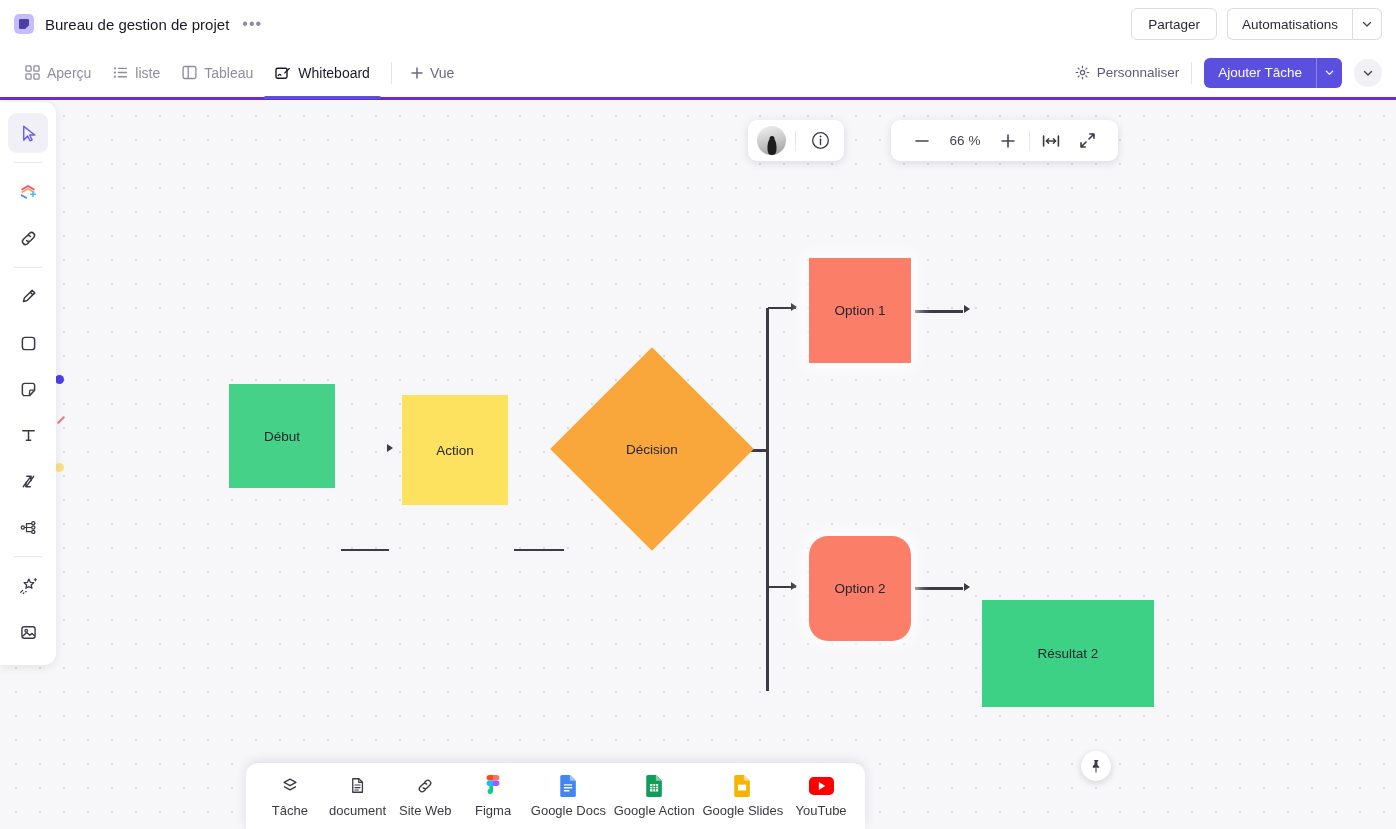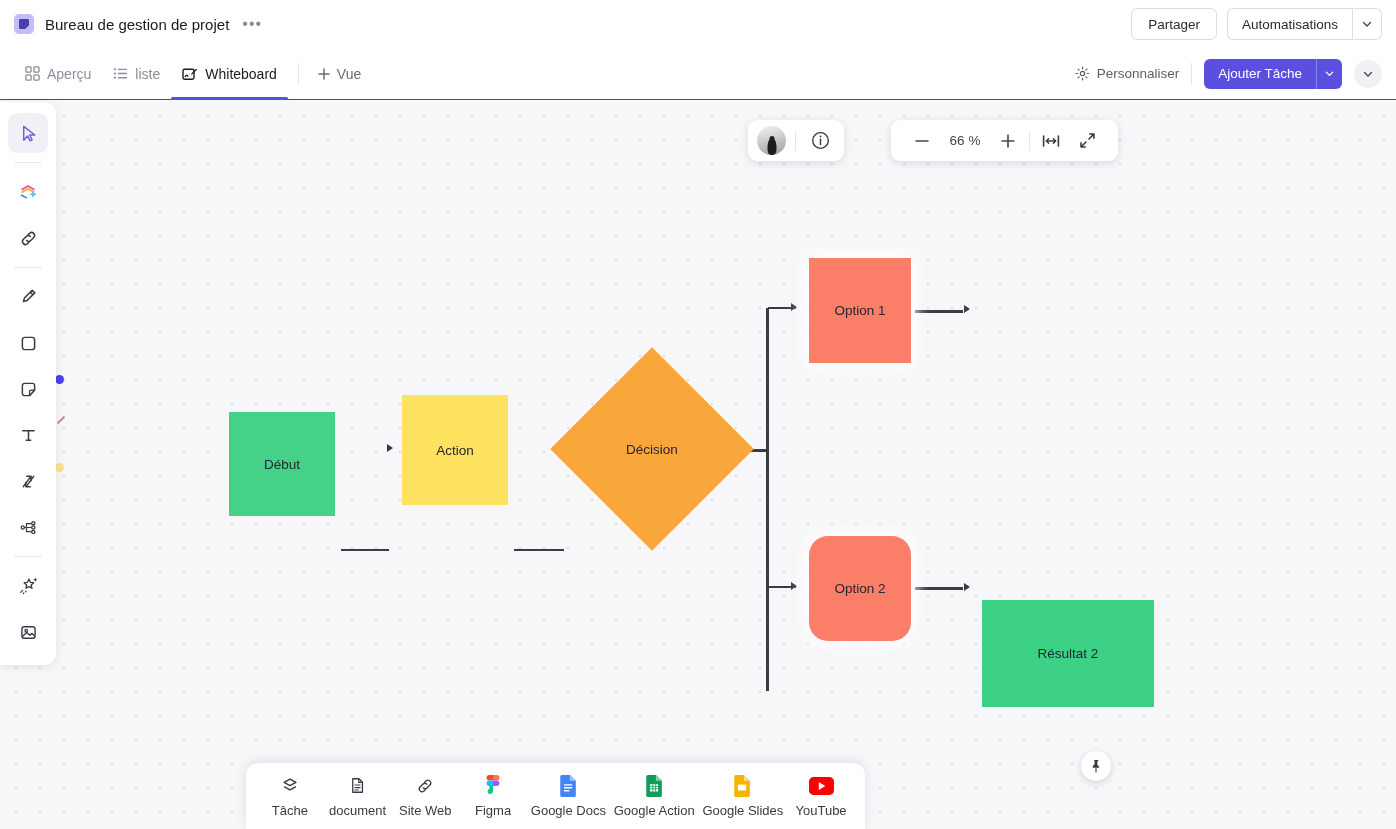--- a/index.html
+++ b/index.html
@@ -53,21 +53,21 @@
   }
   .btn-split .caret {
     height: 32px; width: 30px; border: 1px solid #dcdce4; border-radius: 0 6px 6px 0;
     background: #fff; display: flex; align-items: center; justify-content: center;
     cursor: pointer;
   }
 
   
   .tabbar {
     position: absolute; left: 0; top: 48px; width: 1396px; height: 52px;
-    background: #fff; border-bottom: 1px solid #6d28d9;
+    background: #fff; border-bottom: 3px solid #6d28d9;
     display: flex; align-items: center; padding: 0 14px;
   }
   .tab {
     display: flex; align-items: center; gap: 7px;
     height: 52px; padding: 0 11px; cursor: pointer;
     font-size: 14px; color: #8d8d9c; position: relative;
   }
   .tab.active { color: #1a1a24; }
   .tab.active:after {
     content: ""; position: absolute; left: 0; right: 0; bottom: 0;
@@ -239,20 +239,27 @@
           <circle cx="2" cy="3.5" r="1.2" fill="#8d8d9c"></circle>
           <circle cx="2" cy="8" r="1.2" fill="#8d8d9c"></circle>
           <circle cx="2" cy="12.5" r="1.2" fill="#8d8d9c"></circle>
           <rect x="5" y="2.8" width="10" height="1.4" rx=".7" fill="#8d8d9c"></rect>
           <rect x="5" y="7.3" width="10" height="1.4" rx=".7" fill="#8d8d9c"></rect>
           <rect x="5" y="11.8" width="10" height="1.4" rx=".7" fill="#8d8d9c"></rect>
         </svg>
       <span>liste</span>
     </div>
 
+    <div class="tab">
+      <svg width="15" height="15" viewBox="0 0 16 16">
+          <rect x="1.2" y="1.6" width="13.6" height="12.8" rx="1.6" fill="none" stroke="#8d8d9c" stroke-width="1.4"></rect>
+          <path d="M6.6 1.8v12.4" stroke="#8d8d9c" stroke-width="1.4"></path>
+        </svg>
+      <span>Tableau</span>
+    </div>
 
     <div class="tab active">
       <svg width="16" height="16" viewBox="0 0 16 16">
           <rect x="1" y="3.2" width="11" height="10" rx="1.6" fill="none" stroke="#1a1a24" stroke-width="1.4"></rect>
           <path d="M9.4 7.4c1.6-1.5 3.1-3 4.4-4.3.6-.6 1.5.3.9.9-1.3 1.3-2.8 2.8-4.4 4.3l-1.4.5z" fill="#1a1a24"></path>
           <path d="M3.2 10.6c.9-1.6 2.1-1.7 2.6-.4" fill="none" stroke="#1a1a24" stroke-width="1.3" stroke-linecap="round"></path>
         </svg>
       <span>Whiteboard</span>
     </div>
 
@@ -307,21 +314,21 @@
 
     <div class="edge" style="left:768px; top:486px; width:28px; height:2.4px;"></div>
     <div class="arrow" style="left:791px; top:482px; border-width:4px 0 4px 6px; border-color:transparent transparent transparent #3b3b46;"></div>
 
     <div class="edge" style="left:915px; top:210px; width:48px; height:2.8px;"></div>
     <div class="arrow" style="left:964px; top:205px; border-width:4px 0 4px 6px; border-color:transparent transparent transparent #3b3b46;"></div>
 
     <div class="edge" style="left:915px; top:487px; width:48px; height:2.8px;"></div>
     <div class="arrow" style="left:964px; top:483px; border-width:4px 0 4px 6px; border-color:transparent transparent transparent #3b3b46;"></div>
 
-    <div class="node" style="left:229px; top:312px; width:106px; height:104px; background:#46d189;">
+    <div class="node" style="left:229px; top:284px; width:106px; height:104px; background:#46d189;">
       <span>Début</span>
     </div>
 
     <div class="node" style="left:402px; top:295px; width:106px; height:110px; background:#fce25e;">
       <span>Action</span>
     </div>
 
     <div class="diamond" style="left:580px; top:277px; width:144px; height:144px;">
       <span class="face"></span>
       <span class="lbl">Décision</span>

